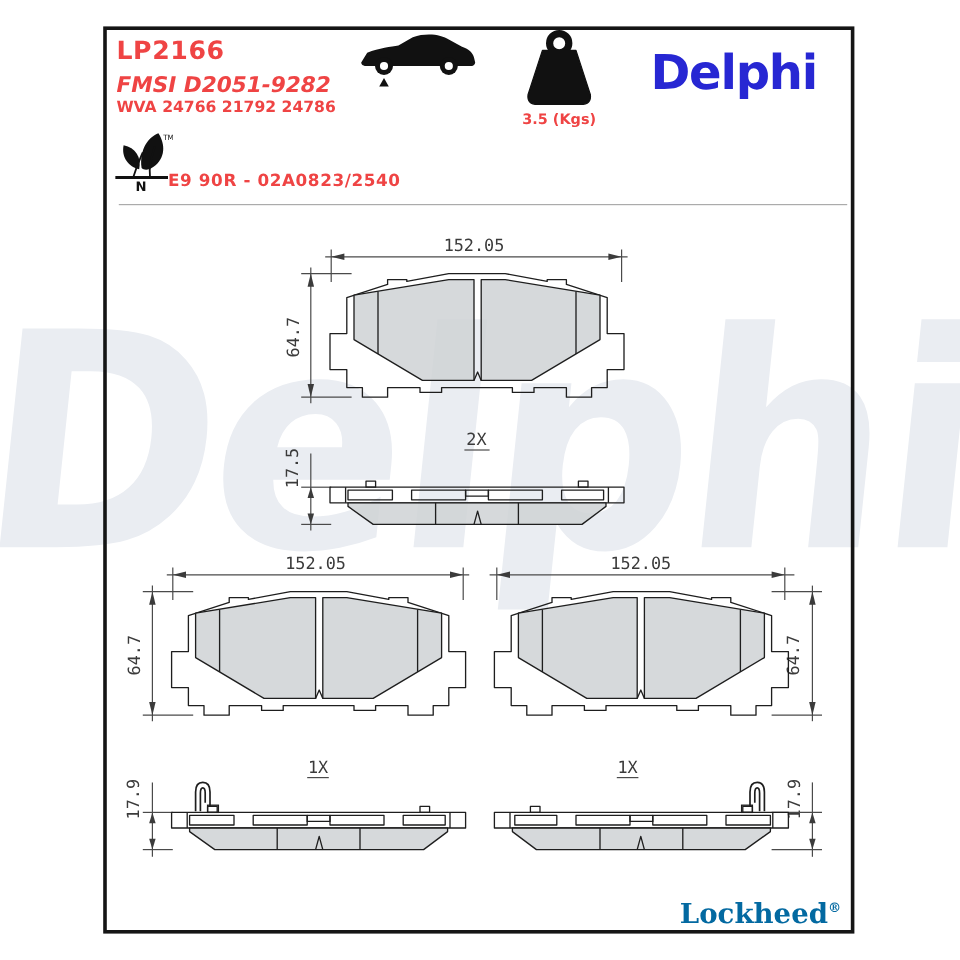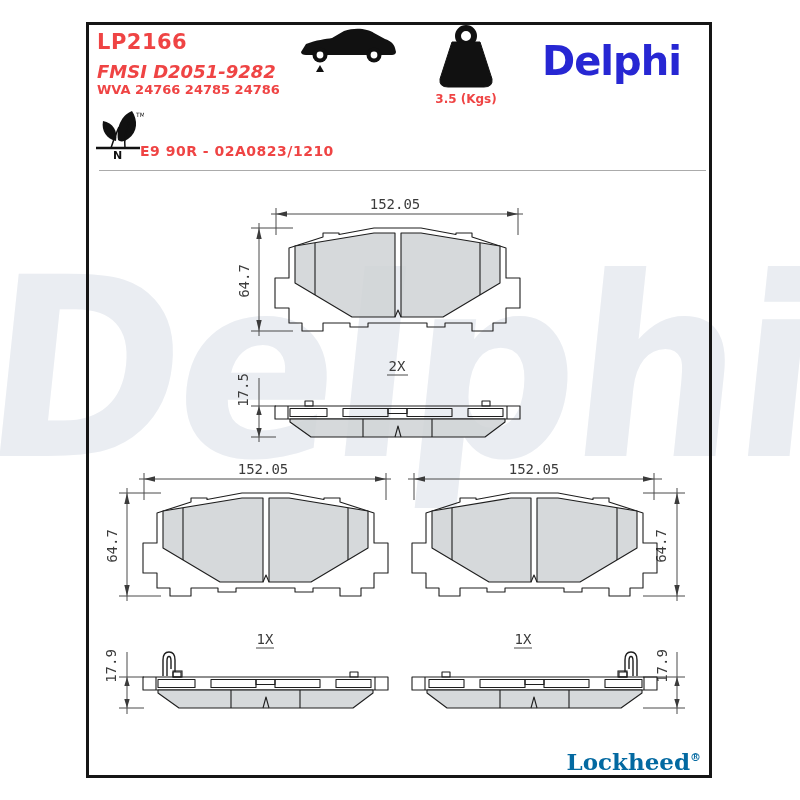--- a/index.html
+++ b/index.html
@@ -83,21 +83,21 @@
         <rect x="30" y="-6" width="9" height="6" stroke-width="1.1"></rect>
       </g>
     </g>
   </defs>
 </svg>
 
 <div class="frame"></div>
 
 <div class="hdr part-number" style="position:absolute">LP2166</div>
 <div class="hdr fmsi" style="position:absolute">FMSI D2051-9282</div>
-<div class="hdr wva" style="position:absolute">WVA 24766 24785 24786</div>
+<div class="hdr wva" style="position:absolute">WVA 24766 21792 24786</div>
 
 <svg class="icon" style="left:298px;top:26px" width="100" height="48" viewBox="0 0 100 48">
   <path d="M3,26 L8,18 C18,14 28,13 34,12 L46,5 C58,1 70,3 76,7 L87,13 C93,15 96,18 97,22 L98,26 C98,28 96,29 94,29 L8,29 C5,29 3,28 3,26 Z" fill="#111"></path>
   <circle cx="22" cy="29" r="7.5" fill="#111"></circle>
     <circle cx="22" cy="29" r="3.4" fill="#fff"></circle>
   <circle cx="76" cy="29" r="7.5" fill="#111"></circle>
     <circle cx="76" cy="29" r="3.4" fill="#fff"></circle>
   <polygon points="18,46 26,46 22,39" fill="#111"></polygon>
 </svg>
 
@@ -110,21 +110,21 @@
 <div class="hdr brand" style="position:absolute">Delphi</div>
 
 <svg class="icon" style="left:96px;top:110px" width="48" height="52" viewBox="0 0 48 52">
   <path d="M22,30 C20,14 28,4 36,1 C42,10 42,22 32,29 C28,32 24,32 22,30 Z" fill="#111"></path>
   <path d="M20,31 C11,29 5,21 7,11 C17,13 22,21 20,31 Z" fill="#111"></path>
   <path d="M15,38 C18,28 20,24 23,17 M29,38 C28,28 30,22 33,12" stroke="#111" stroke-width="1.5" fill="none"></path>
   <line x1="0" y1="38" x2="44" y2="38" stroke="#111" stroke-width="2.5"></line>
   <text x="40" y="7" font-size="6" fill="#111">TM</text>
   <text x="17" y="49" font-size="11" font-weight="bold" fill="#111">N</text>
 </svg>
-<div class="hdr approval" style="position:absolute">E9 90R - 02A0823/1210</div>
+<div class="hdr approval" style="position:absolute">E9 90R - 02A0823/2540</div>
 
 <div class="divider"></div>
 
 <svg class="drw" style="left:238px;top:193px" width="300" height="152">
   <text class="dim-text" x="157" y="16" text-anchor="middle">152.05</text>
   <g class="dim">
     <line x1="33" y1="21" x2="285" y2="21"></line>
     <line x1="38" y1="15" x2="38" y2="42"></line>
       <line x1="280" y1="15" x2="280" y2="42"></line>
     <polygon points="38,21 49,18.3 49,23.7"></polygon>

